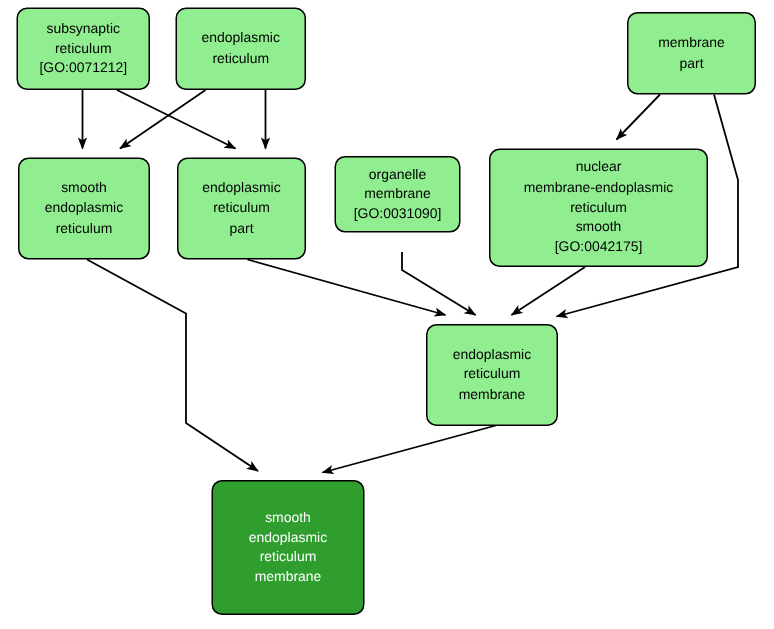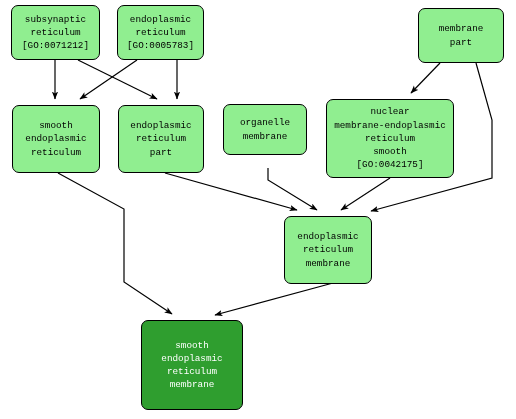--- a/index.html
+++ b/index.html
@@ -6,21 +6,21 @@
     margin: 0;
     padding: 0;
     background: #ffffff;
   }
   #graph {
     position: relative;
     width: 516px;
     height: 419px;
     background: #ffffff;
     overflow: hidden;
-    font-family: Liberation Mono, monospace;
+    font-family: Liberation Sans, sans-serif;
   }
   #edge-layer {
     position: absolute;
     left: 0;
     top: 0;
     width: 516px;
     height: 419px;
   }
   .node {
     position: absolute;
@@ -76,41 +76,41 @@
   </svg>
   <div id="nodes">
       <div class="node node-light" style="left: 11px; top: 5px; width: 89px; height: 55px;">
         <span class="line">subsynaptic</span>
         <span class="line">reticulum</span>
         <span class="line">[GO:0071212]</span>
       </div>
       <div class="node node-light" style="left: 117px; top: 5px; width: 87px; height: 55px;">
         <span class="line">endoplasmic</span>
         <span class="line">reticulum</span>
-        <span class="line">[GO:0005783]</span>
       </div>
       <div class="node node-light" style="left: 418px; top: 8px; width: 86px; height: 55px;">
         <span class="line">membrane</span>
         <span class="line">part</span>
       </div>
       <div class="node node-light" style="left: 12px; top: 105px; width: 88px; height: 68px;">
         <span class="line">smooth</span>
         <span class="line">endoplasmic</span>
         <span class="line">reticulum</span>
       </div>
       <div class="node node-light" style="left: 118px; top: 105px; width: 86px; height: 68px;">
         <span class="line">endoplasmic</span>
         <span class="line">reticulum</span>
         <span class="line">part</span>
       </div>
       <div class="node node-light" style="left: 223px; top: 104px; width: 84px; height: 51px;">
         <span class="line">organelle</span>
         <span class="line">membrane</span>
+        <span class="line">[GO:0031090]</span>
       </div>
-      <div class="node node-light" style="left: 326px; top: 99px; width: 128px; height: 79px;">
+      <div class="node node-light" style="left: 326px; top: 99px; width: 146px; height: 79px;">
         <span class="line">nuclear</span>
         <span class="line">membrane-endoplasmic</span>
         <span class="line">reticulum</span>
         <span class="line">smooth</span>
         <span class="line">[GO:0042175]</span>
       </div>
       <div class="node node-light" style="left: 284px; top: 216px; width: 88px; height: 68px;">
         <span class="line">endoplasmic</span>
         <span class="line">reticulum</span>
         <span class="line">membrane</span>

